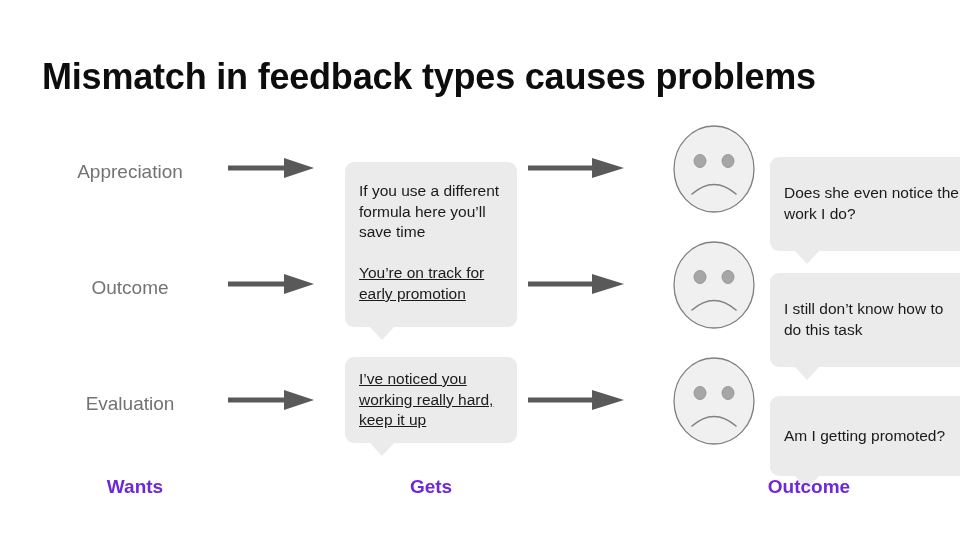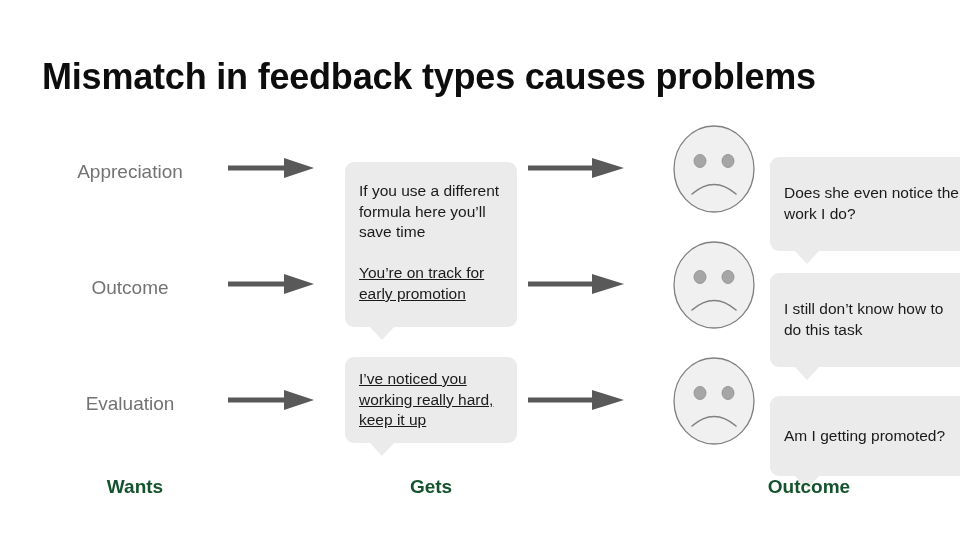--- a/index.html
+++ b/index.html
@@ -125,21 +125,21 @@
   
   .col-footer {
     position: absolute;
     top: 472px;
     height: 30px;
     display: flex;
     align-items: center;
     justify-content: center;
     font-size: 19px;
     font-weight: bold;
-    color: #14532d;
+    color: #6d28d9;
   }
   .footer-wants   { left: 40px;  width: 190px; }
   .footer-gets    { left: 345px; width: 172px; }
   .footer-outcome { left: 672px; width: 274px; }
 </style>
 </head>
 <body>
 
 <div class="slide">
 

